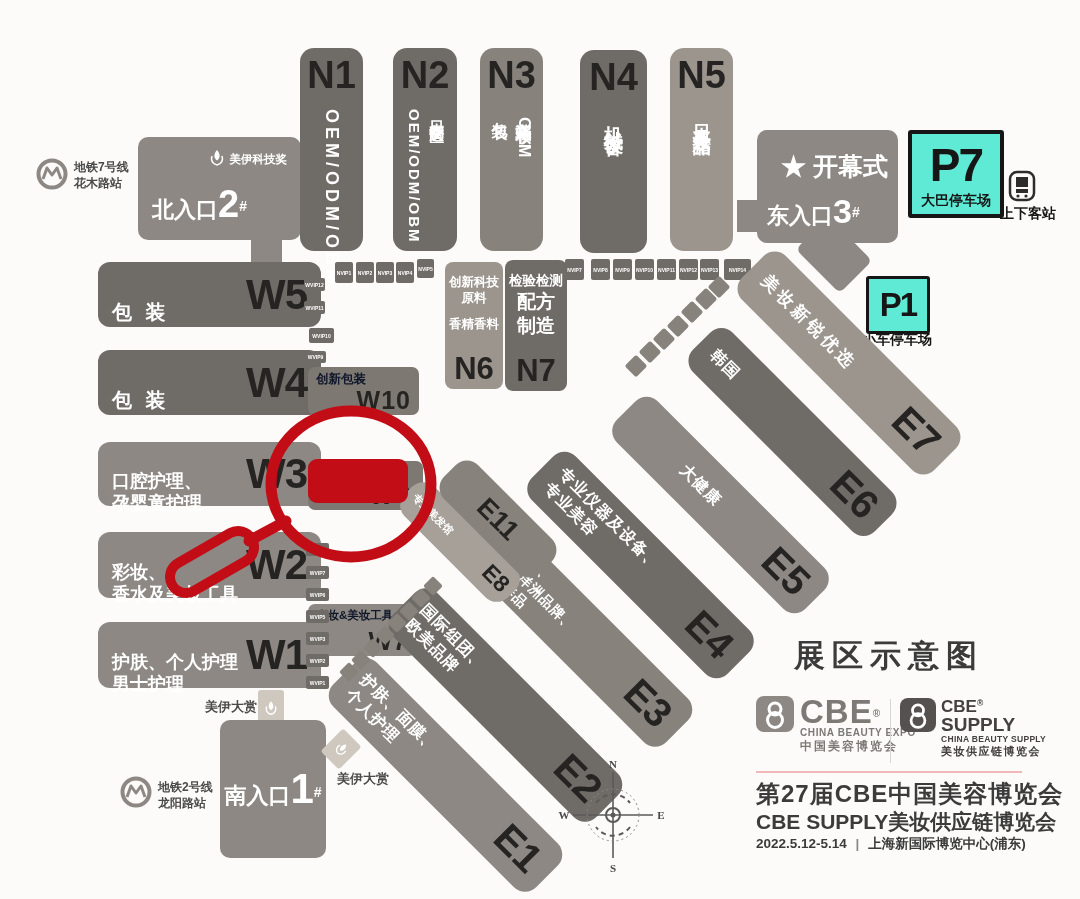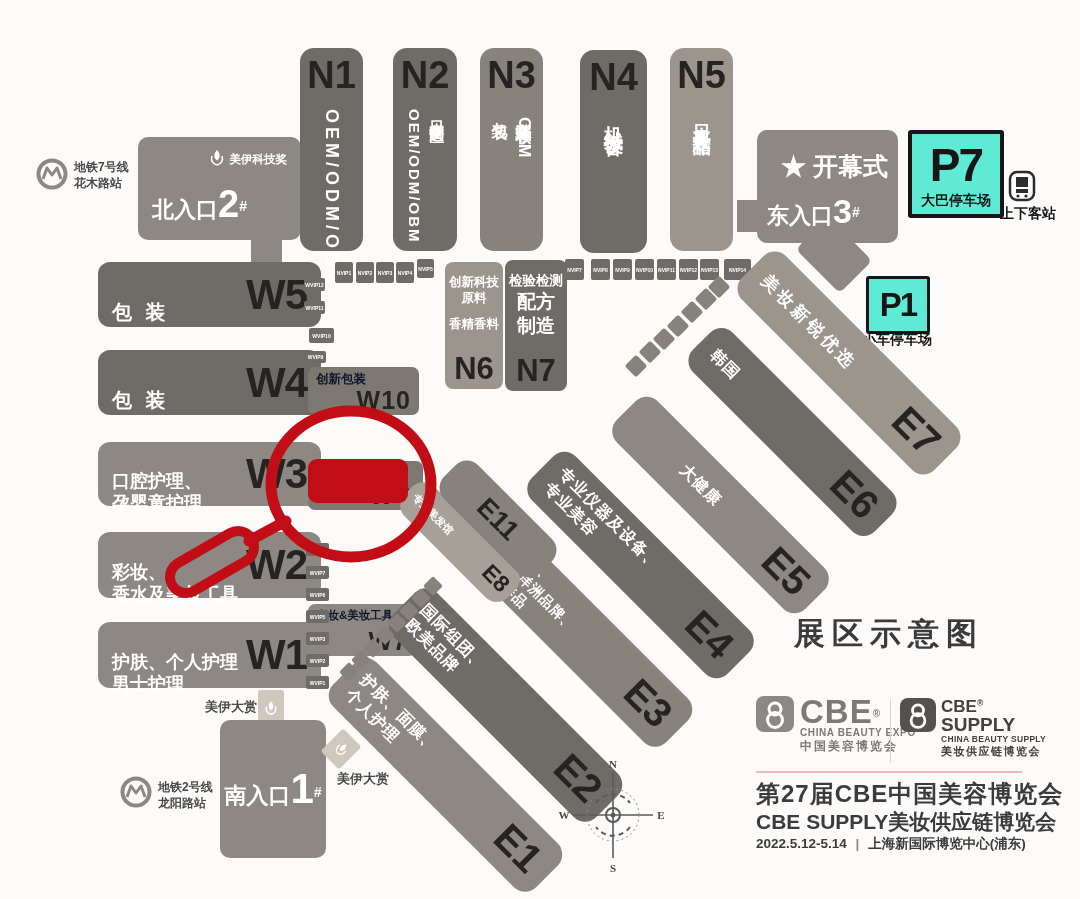--- a/index.html
+++ b/index.html
@@ -401,21 +401,21 @@
     <path d="M 48 45 A 21 21 0 0 1 82 45" fill="none" stroke="#5a5a5a" stroke-width="2" stroke-dasharray="5,4"></path>
     <path d="M 82 69 A 21 21 0 0 1 48 69" fill="none" stroke="#5a5a5a" stroke-width="2" stroke-dasharray="5,4"></path>
     <circle cx="65" cy="57" r="7" fill="none" stroke="#5a5a5a" stroke-width="2"></circle>
     <circle cx="65" cy="57" r="2.5" fill="#5a5a5a"></circle>
     <text x="65" y="10" text-anchor="middle" font-size="11" font-weight="bold" fill="#4a4a4a" font-family="Liberation Serif, serif">N</text>
     <text x="113" y="61" text-anchor="middle" font-size="11" font-weight="bold" fill="#4a4a4a" font-family="Liberation Serif, serif">E</text>
     <text x="65" y="114" text-anchor="middle" font-size="11" font-weight="bold" fill="#4a4a4a" font-family="Liberation Serif, serif">S</text>
     <text x="16" y="61" text-anchor="middle" font-size="11" font-weight="bold" fill="#4a4a4a" font-family="Liberation Serif, serif">W</text>
   </svg>
 
-  <div class="abs f-title" style="left:750px;top:613px;width:278px">展区示意图</div>
+  <div class="abs f-title" style="left:750px;top:635px;width:278px">展区示意图</div>
 
   <div class="abs" style="left:756px;top:696px;display:flex;align-items:flex-start;gap:6px">
     <div class="logo-ico med" style="width:38px;height:36px">
       <svg width="26" height="30" viewBox="0 0 26 30">
         <circle cx="13" cy="10" r="6" fill="none" stroke="#fff" stroke-width="3"></circle>
         <circle cx="13" cy="21" r="7.5" fill="none" stroke="#fff" stroke-width="3"></circle>
       </svg>
     </div>
     <div>
       <div><span class="cbe-name">CBE</span><sup class="cbe-sub">®</sup></div>

